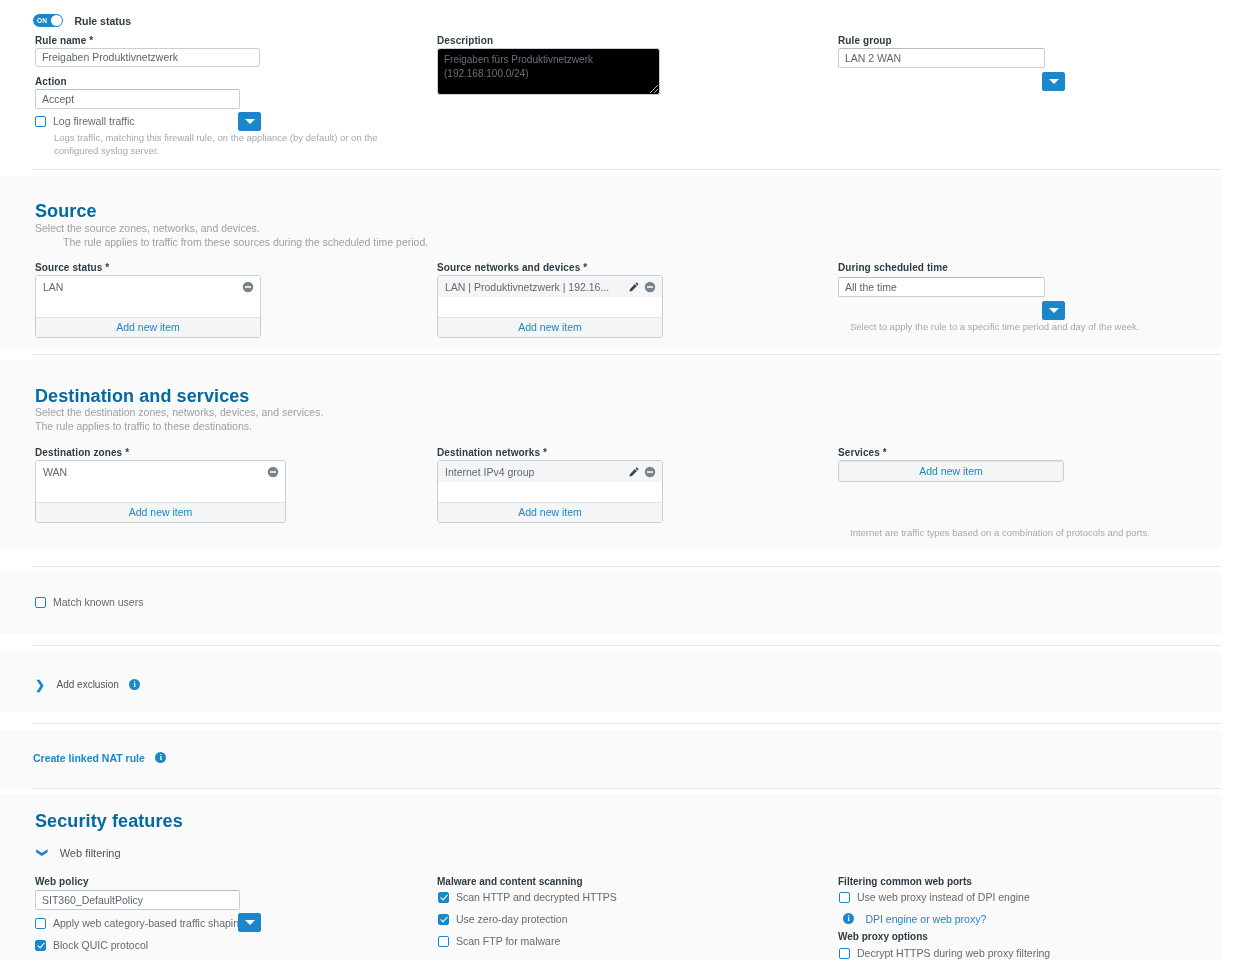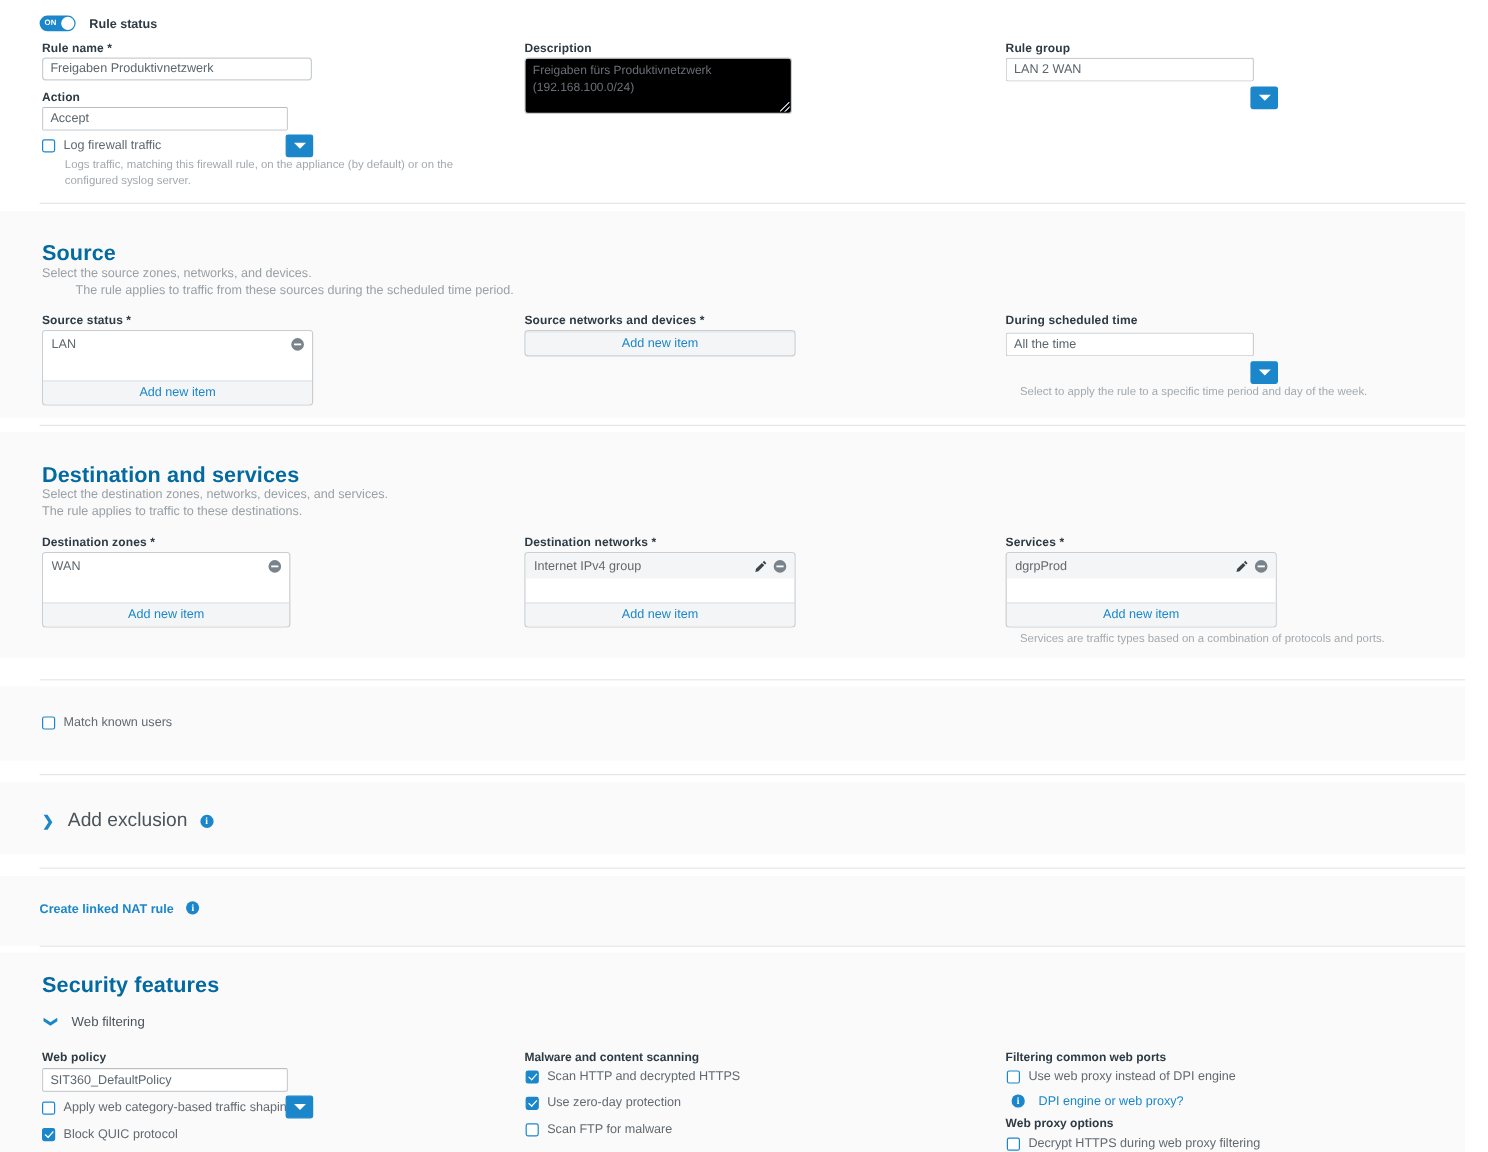--- a/index.html
+++ b/index.html
@@ -307,39 +307,51 @@
           <circle cx="8" cy="8" r="7" fill="#78838b"></circle>
           <rect x="4" y="7" width="8" height="2" fill="#fff"></rect>
         </svg>
       </div>
     </div>
     <div class="lb-foot">Add new item</div>
   </div>
 
   <div class="abs field-label" style="left:437px; top:262px;">Source networks and devices *</div>
   <div class="abs listbox" style="left:437px; top:275px; width:226px;">
+    <div class="lb-body" style="height:41px;">
+      <div class="lb-item tinted">
+        <span class="txt">LAN | Produktivnetzwerk | 192.16...</span>
+        <svg class="ico-ed" viewBox="0 0 16 16">
+          <path d="M11.6 1.8l2.6 2.6-1.5 1.5-2.6-2.6zM9.3 4.1l2.6 2.6-6.6 6.6-3.4.8.8-3.4z" fill="#3b444b"></path>
+        </svg>
+        <svg class="ico-rm" viewBox="0 0 16 16">
+          <circle cx="8" cy="8" r="7" fill="#78838b"></circle>
+          <rect x="4" y="7" width="8" height="2" fill="#fff"></rect>
+        </svg>
+      </div>
+    </div>
     <div class="lb-foot">Add new item</div>
   </div>
 
   <div class="abs field-label" style="left:838px; top:262px;">During scheduled time</div>
   <div class="abs sel-box" style="left:838px; top:277px; width:207px;">All the time</div>
   <div class="abs dd-btn" style="left:1042px; top:301px;">
     <i></i>
   </div>
   <div class="abs hint" style="left:850px; top:320px; width:320px;">Select to apply the rule to a specific time period and day of the week.</div>
 
   <div class="hr" style="top:354px;"></div>
 
   <div class="panel shaded" style="top:360px; height:188px;"></div>
   <div class="abs sec-title" style="left:35px; top:386px;">Destination and services</div>
   <div class="abs sec-sub" style="left:35px; top:405px;">Select the destination zones, networks, devices, and services.</div>
   <div class="abs sec-sub" style="left:35px; top:419px;">The rule applies to traffic to these destinations.</div>
 
   <div class="abs field-label" style="left:35px; top:447px;">Destination zones *</div>
-  <div class="abs listbox" style="left:35px; top:460px; width:207px;">
+  <div class="abs listbox" style="left:35px; top:460px; width:251px;">
     <div class="lb-body" style="height:41px;">
       <div class="lb-item">
         <span class="txt">WAN</span>
         <svg class="ico-rm" viewBox="0 0 16 16">
           <circle cx="8" cy="8" r="7" fill="#78838b"></circle>
           <rect x="4" y="7" width="8" height="2" fill="#fff"></rect>
         </svg>
       </div>
     </div>
     <div class="lb-foot">Add new item</div>
@@ -357,50 +369,38 @@
           <circle cx="8" cy="8" r="7" fill="#78838b"></circle>
           <rect x="4" y="7" width="8" height="2" fill="#fff"></rect>
         </svg>
       </div>
     </div>
     <div class="lb-foot">Add new item</div>
   </div>
 
   <div class="abs field-label" style="left:838px; top:447px;">Services *</div>
   <div class="abs listbox" style="left:838px; top:460px; width:226px;">
-    <div class="lb-body" style="height:41px;">
-      <div class="lb-item tinted">
-        <span class="txt">dgrpProd</span>
-        <svg class="ico-ed" viewBox="0 0 16 16">
-          <path d="M11.6 1.8l2.6 2.6-1.5 1.5-2.6-2.6zM9.3 4.1l2.6 2.6-6.6 6.6-3.4.8.8-3.4z" fill="#3b444b"></path>
-        </svg>
-        <svg class="ico-rm" viewBox="0 0 16 16">
-          <circle cx="8" cy="8" r="7" fill="#78838b"></circle>
-          <rect x="4" y="7" width="8" height="2" fill="#fff"></rect>
-        </svg>
-      </div>
-    </div>
     <div class="lb-foot">Add new item</div>
   </div>
-  <div class="abs hint" style="left:850px; top:526px; width:330px;">Services are traffic types based on a combination of protocols and ports.</div>
+  <div class="abs hint" style="left:850px; top:526px; width:330px;">Internet are traffic types based on a combination of protocols and ports.</div>
 
   <div class="hr" style="top:566px;"></div>
 
   <div class="panel shaded" style="top:572px; height:62px;"></div>
   <div class="abs cb-row" style="left:35px; top:596px;">
     <span class="cb"></span>
     <span class="cb-lab">Match known users</span>
   </div>
 
   <div class="hr" style="top:645px;"></div>
 
   <div class="panel shaded" style="top:652px; height:60px;"></div>
   <div class="abs" style="left:35px; top:675px;">
     <span class="chev">❯</span>
-    <span style="font-size:16px; color:#4b545b; margin-left:7px; vertical-align:middle;">Add exclusion</span>
+    <span style="font-size:10px; color:#4b545b; margin-left:7px; vertical-align:middle;">Add exclusion</span>
     <span class="info" style="margin-left:6px;">i</span>
   </div>
 
   <div class="hr" style="top:723px;"></div>
 
   <div class="panel shaded" style="top:730px; height:58px;"></div>
   <div class="abs" style="left:33px; top:748px;">
     <span class="link bold">Create linked NAT rule</span>
     <span class="info" style="margin-left:6px;">i</span>
   </div>

